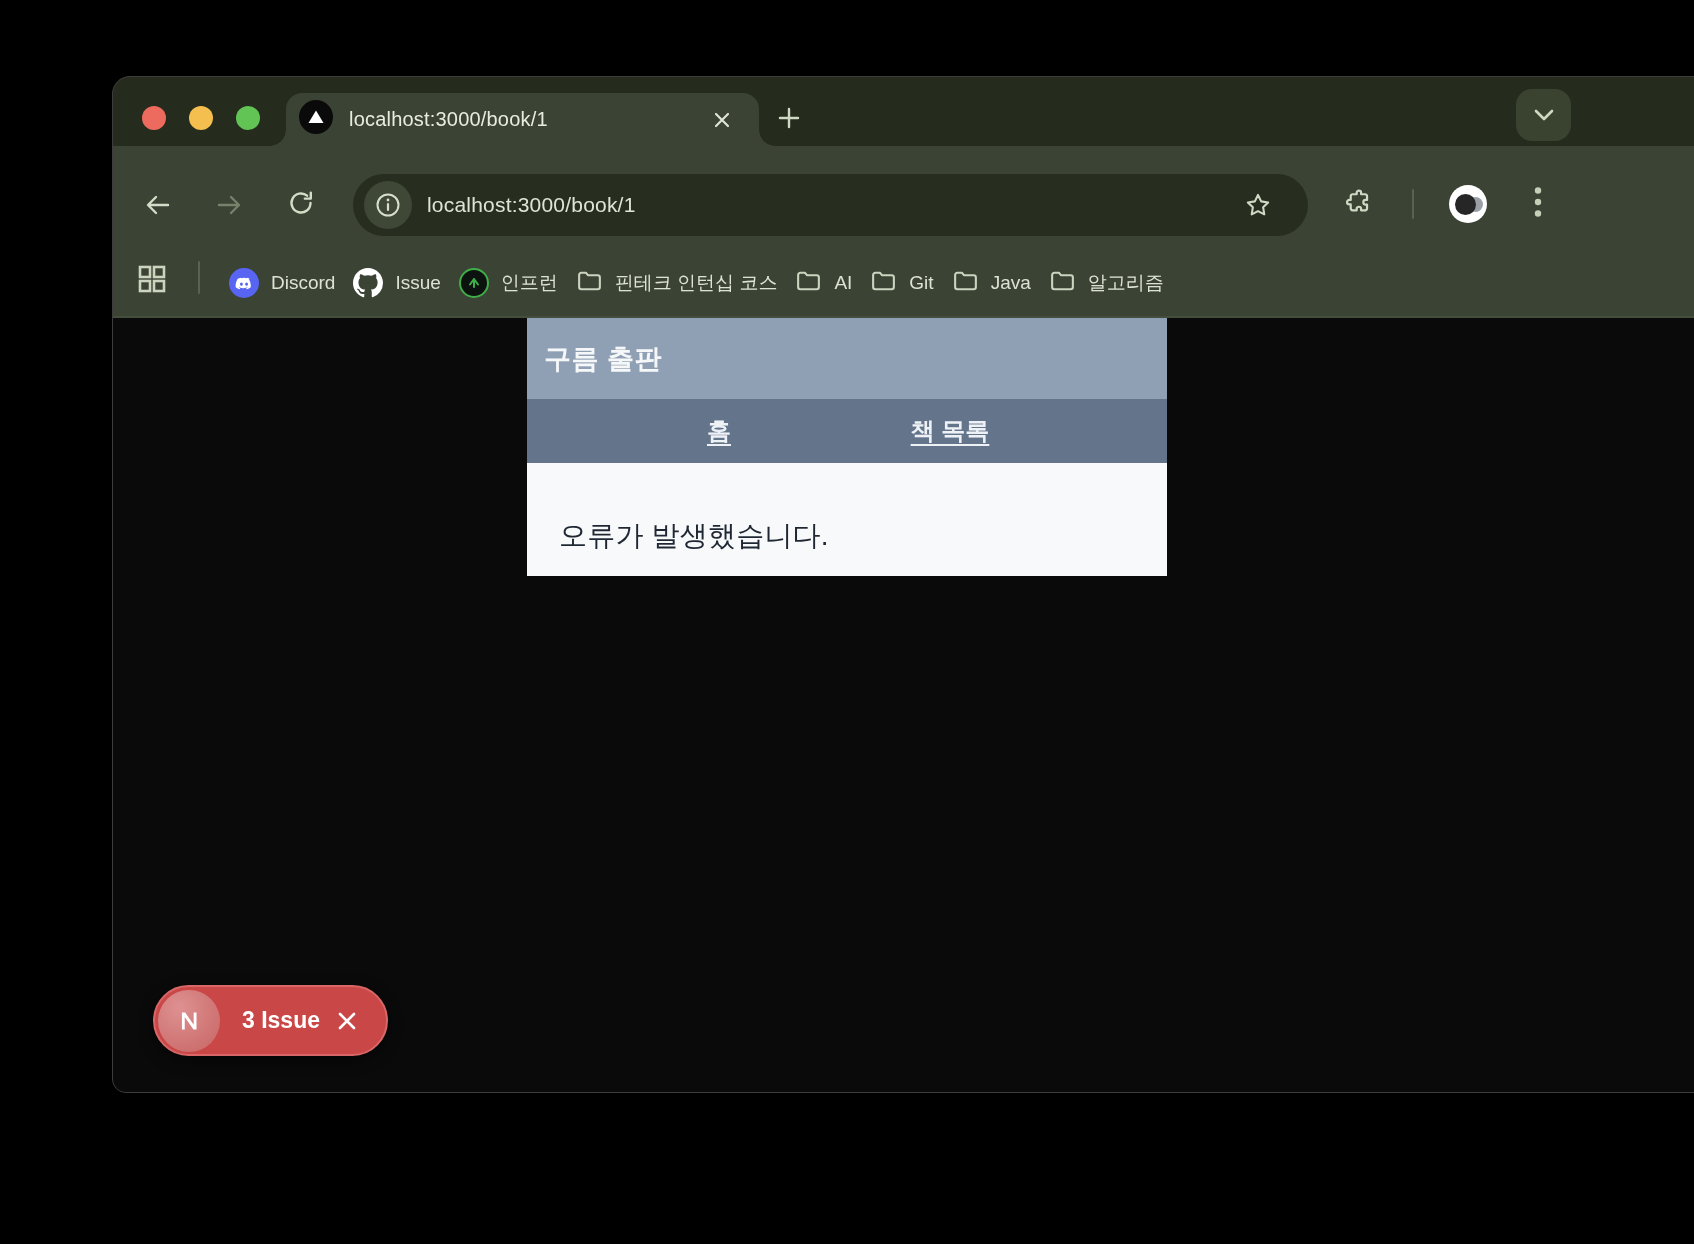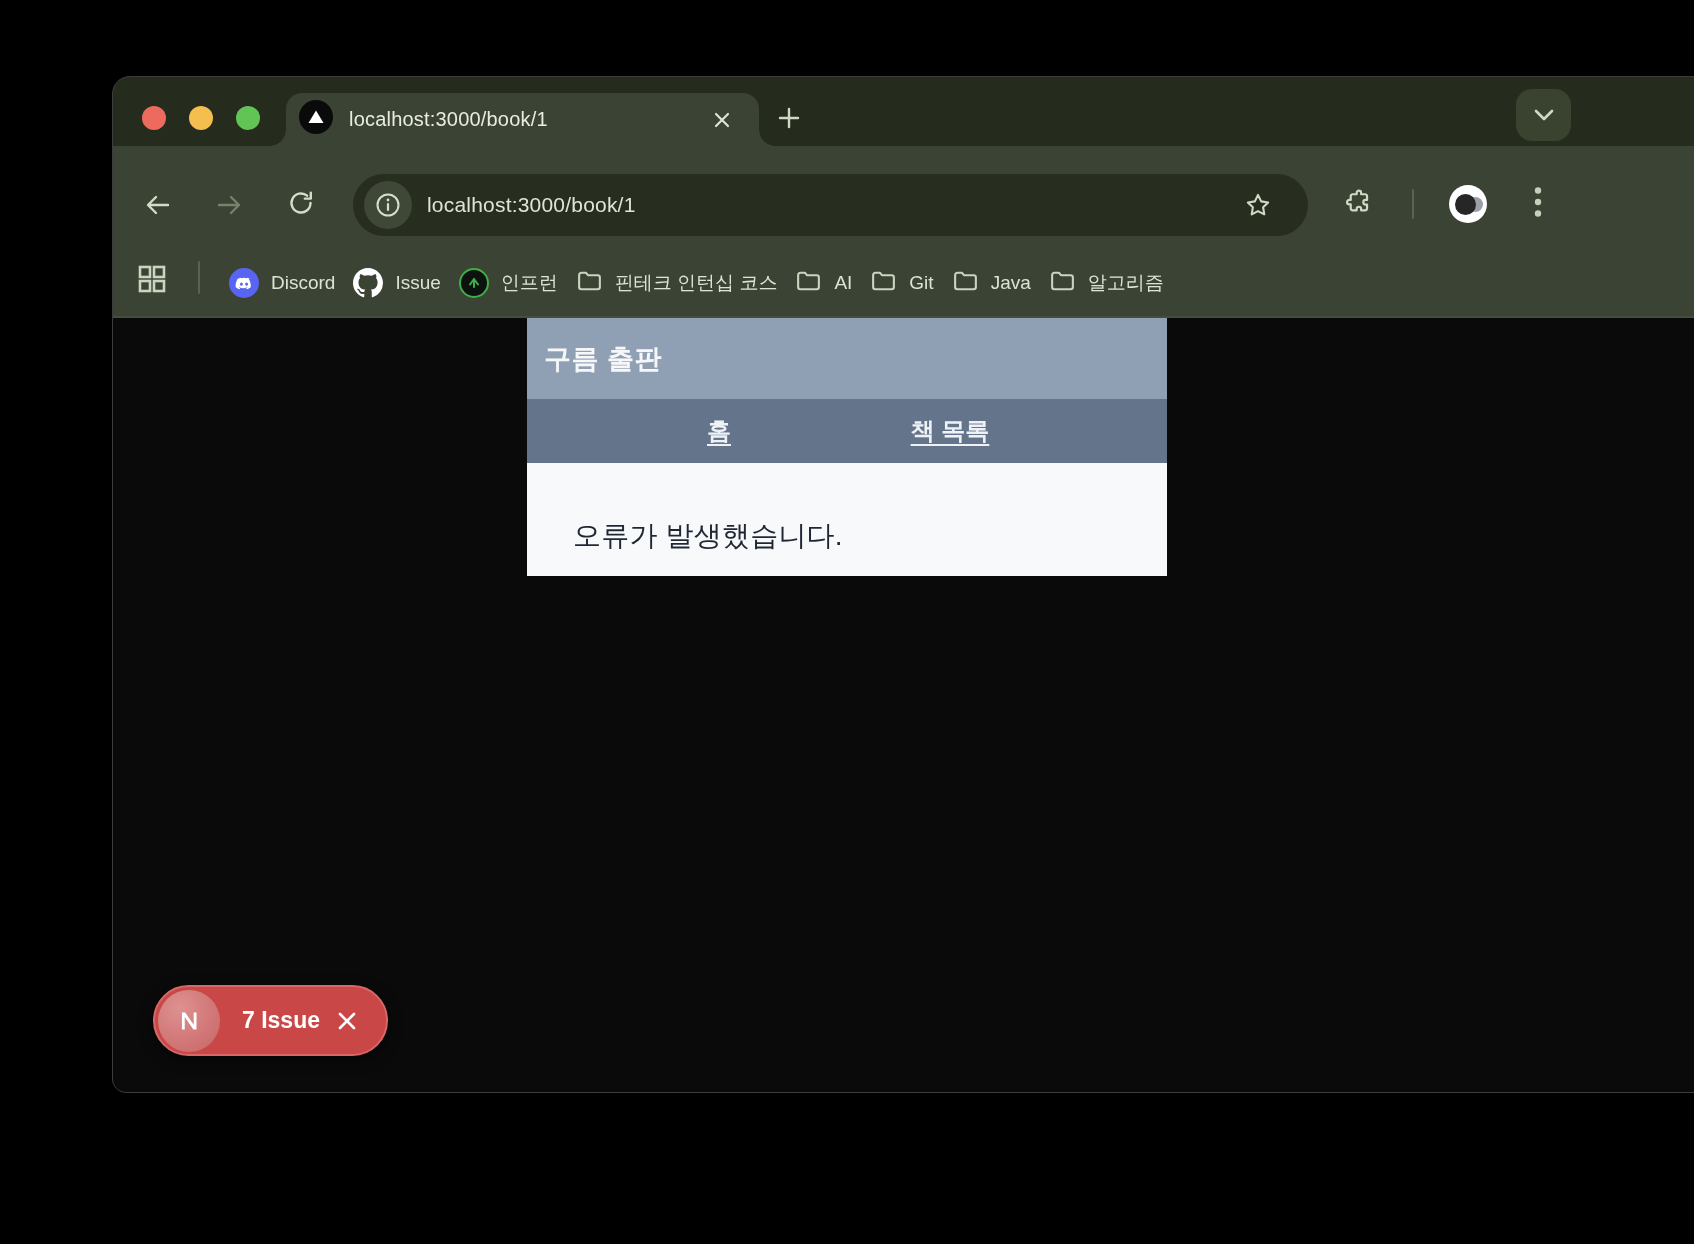--- a/index.html
+++ b/index.html
@@ -76,21 +76,21 @@
 
   .card { position:absolute; left:414px; top:0; width:640px; }
   .card-header { height:81px; background:#8f9fb4; display:flex; align-items:center; padding-left:17px; }
   .card-header .site-title { color:#f5f7f9; font-size:27px; font-weight:700; letter-spacing:.5px; }
   .card-nav { position:relative; height:64px; background:#64748b; }
   .nav-link { position:absolute; top:0; height:64px; display:flex; align-items:center;
               transform:translateX(-50%); color:#eef2f7; font-size:24px; font-weight:700;
               text-decoration:underline; text-underline-offset:5px; text-decoration-thickness:2px; cursor:pointer; }
   .nav-home { left:192px; }
   .nav-books { left:423px; }
-  .card-body { height:113px; background:#f8f9fb; padding:54px 46px 0; }
+  .card-body { height:113px; background:#f8f9fb; padding:54px 32px 0; }
   .error-text { color:#1f2733; font-size:28px; font-weight:500; letter-spacing:.2px; }
 
   
   .issue-badge { position:absolute; left:40px; top:667px; width:235px; height:71px;
                  background:#c94747; border:2px solid #d96767; border-radius:36px;
                  display:flex; align-items:center; box-shadow:0 4px 14px rgba(0,0,0,.5); }
   .n-circle { width:62px; height:62px; margin-left:3px; border-radius:50%;
               background:radial-gradient(circle at 35% 30%, #de9191, #cd6f6f 75%);
               display:flex; align-items:center; justify-content:center; }
   .issue-label { color:#fff; font-size:23px; font-weight:600; margin-left:22px; white-space:nowrap; }
@@ -288,21 +288,21 @@
           <div class="error-text">오류가 발생했습니다.</div>
         </div>
       </div>
 
       <div class="issue-badge">
         <div class="n-circle">
           <svg width="34" height="34" viewBox="0 0 24 24">
               <path fill="#fff" d="M7 18V6h2.3l6 8.7V6h2v12h-2.2L9 9.2V18z"></path>
             </svg>
         </div>
-        <span class="issue-label">7 Issue</span>
+        <span class="issue-label">3 Issue</span>
         <span class="issue-close">
           <svg width="22" height="22" viewBox="0 0 22 22">
               <path d="M4 4l14 14M18 4L4 18" stroke="#fff" stroke-width="2.6" stroke-linecap="round"></path>
             </svg>
         </span>
       </div>
     </div>
 
   </div>
 </div>

